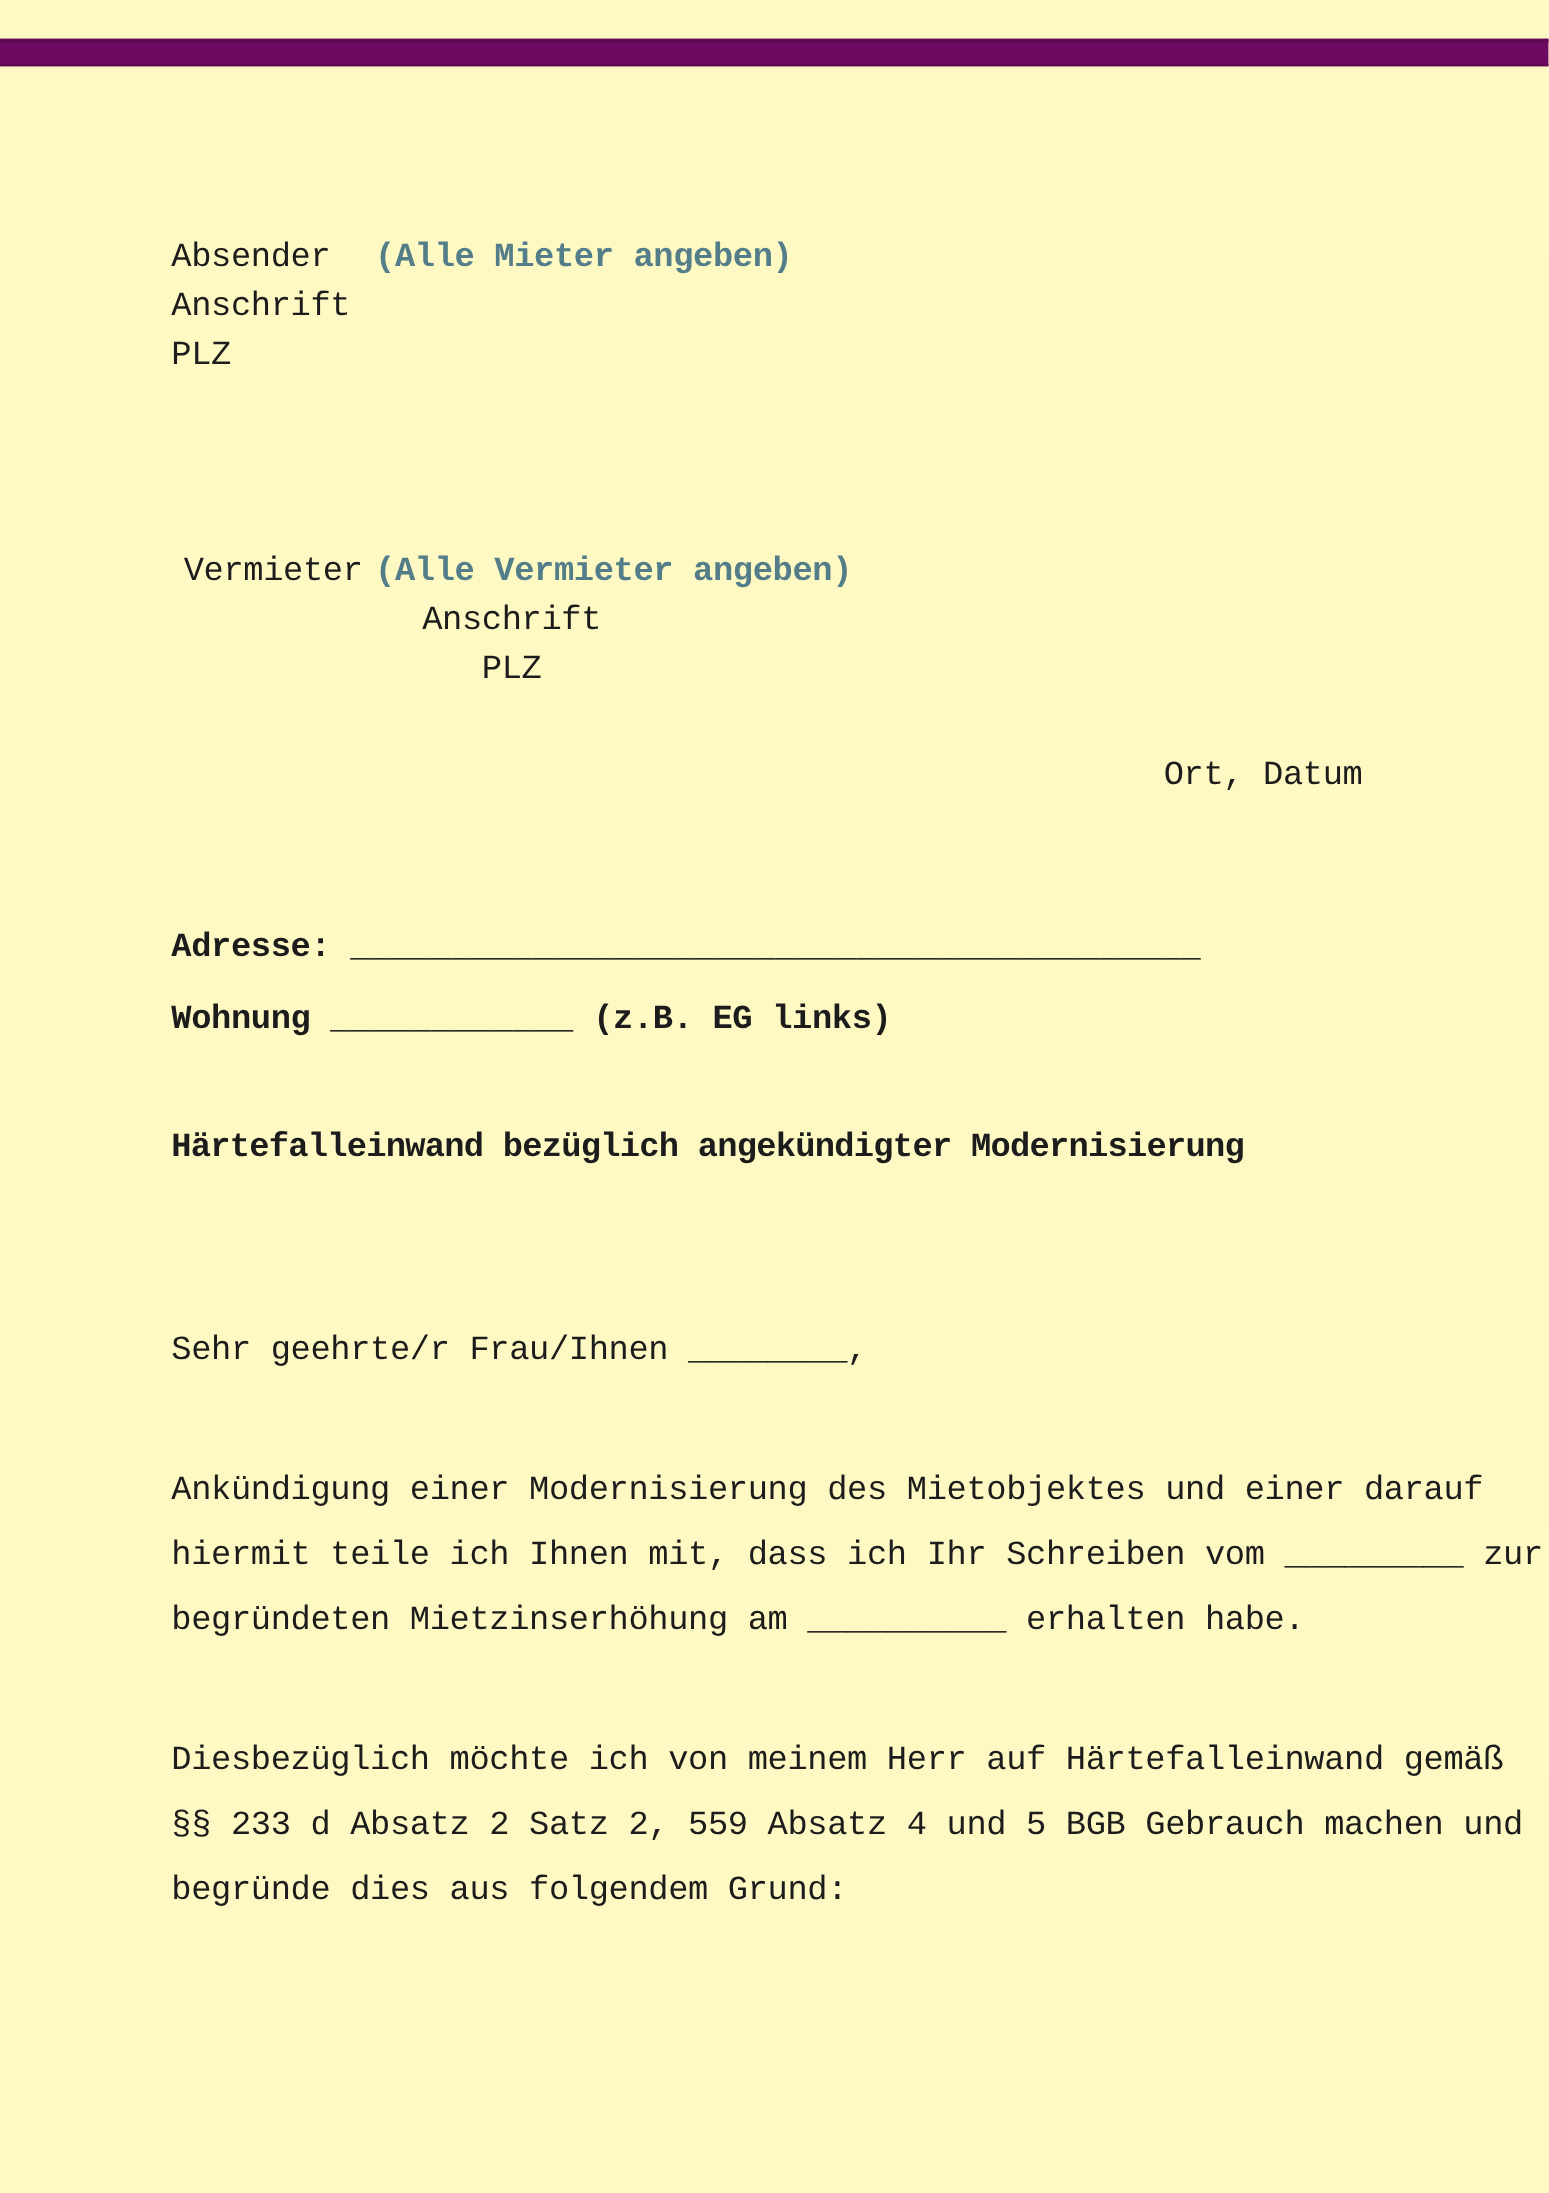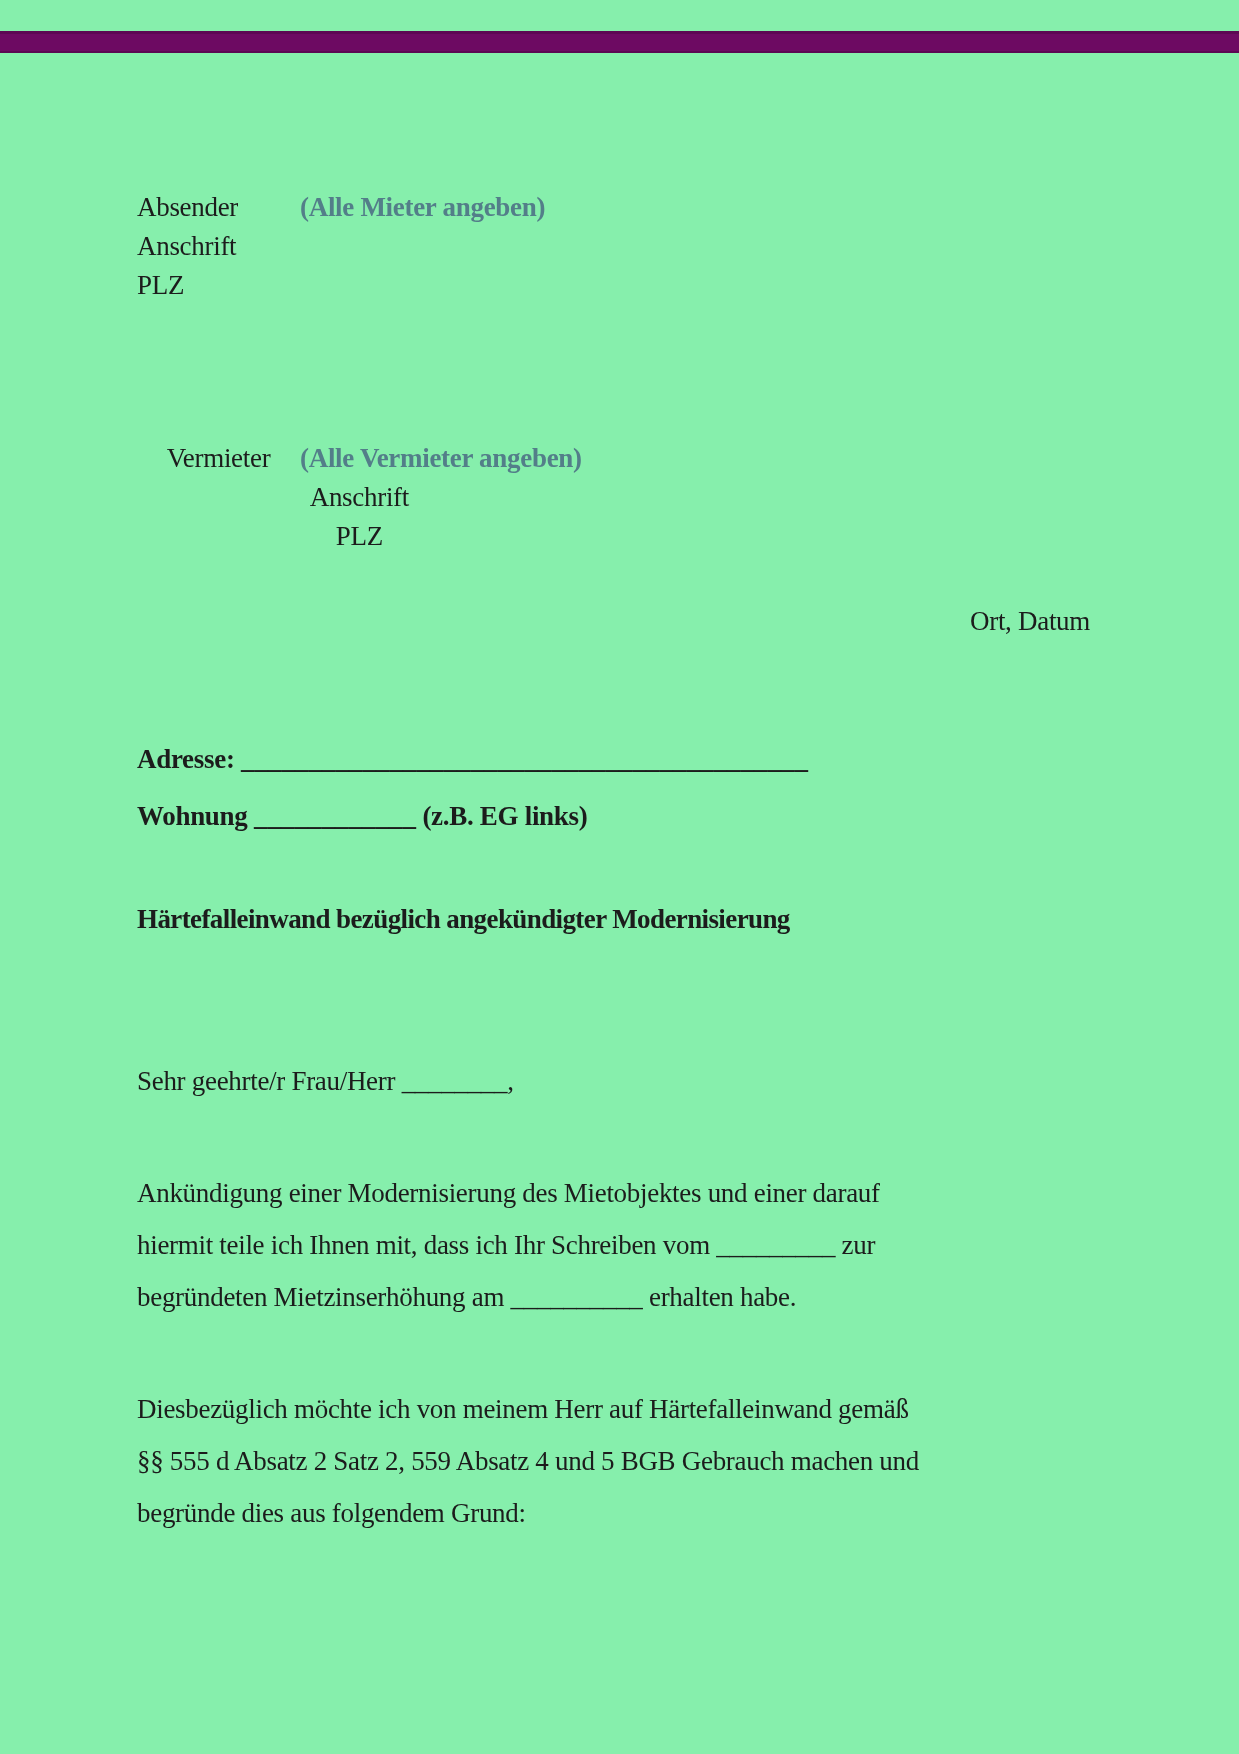--- a/index.html
+++ b/index.html
@@ -2,22 +2,22 @@
 <html lang="de"><head>
 <meta charset="utf-8">
 <style>
   * { margin: 0; padding: 0; box-sizing: border-box; }
   html, body { background: #ffffff; }
   .page {
     position: relative;
     width: 1239px;
     height: 1754px;
     margin: 0 auto;
-    background: #86efac;
-    font-family: Liberation Serif, serif;
+    background: #fef9c3;
+    font-family: Liberation Mono, monospace;
     font-size: 27px;
     color: #1c1c1c;
     letter-spacing: -0.3px;
     overflow: hidden;
   }
   .top-bar {
     position: absolute;
     left: 0; right: 0;
     top: 31px;
     height: 22px;
@@ -76,27 +76,27 @@
   </div>
 
   <div class="date-line">Ort, Datum</div>
 
   <div class="bold-line apartment-line"><span>Wohnung</span> <span class="blank">____________</span> <span>(z.B. EG links)</span></div>
 
   <div class="bold-line address-line"><span>Adresse:</span> <span class="blank">__________________________________________</span></div>
 
   <div class="subject">Härtefalleinwand bezüglich angekündigter Modernisierung</div>
 
-  <div class="salutation">Sehr geehrte/r Frau/Herr ________,</div>
+  <div class="salutation">Sehr geehrte/r Frau/Ihnen ________,</div>
 
   <div class="para p1">
     <div class="line">Ankündigung einer Modernisierung des Mietobjektes und einer darauf</div>
     <div class="line">hiermit teile ich Ihnen mit, dass ich Ihr Schreiben vom _________ zur</div>
     <div class="line">begründeten Mietzinserhöhung am __________ erhalten habe.</div>
   </div>
 
   <div class="para p2">
     <div class="line">Diesbezüglich möchte ich von meinem Herr auf Härtefalleinwand gemäß</div>
-    <div class="line">§§ 555 d Absatz 2 Satz 2, 559 Absatz 4 und 5 BGB Gebrauch machen und</div>
+    <div class="line">§§ 233 d Absatz 2 Satz 2, 559 Absatz 4 und 5 BGB Gebrauch machen und</div>
     <div class="line">begründe dies aus folgendem Grund:</div>
   </div>
 
 </div>
 
 </body></html>

